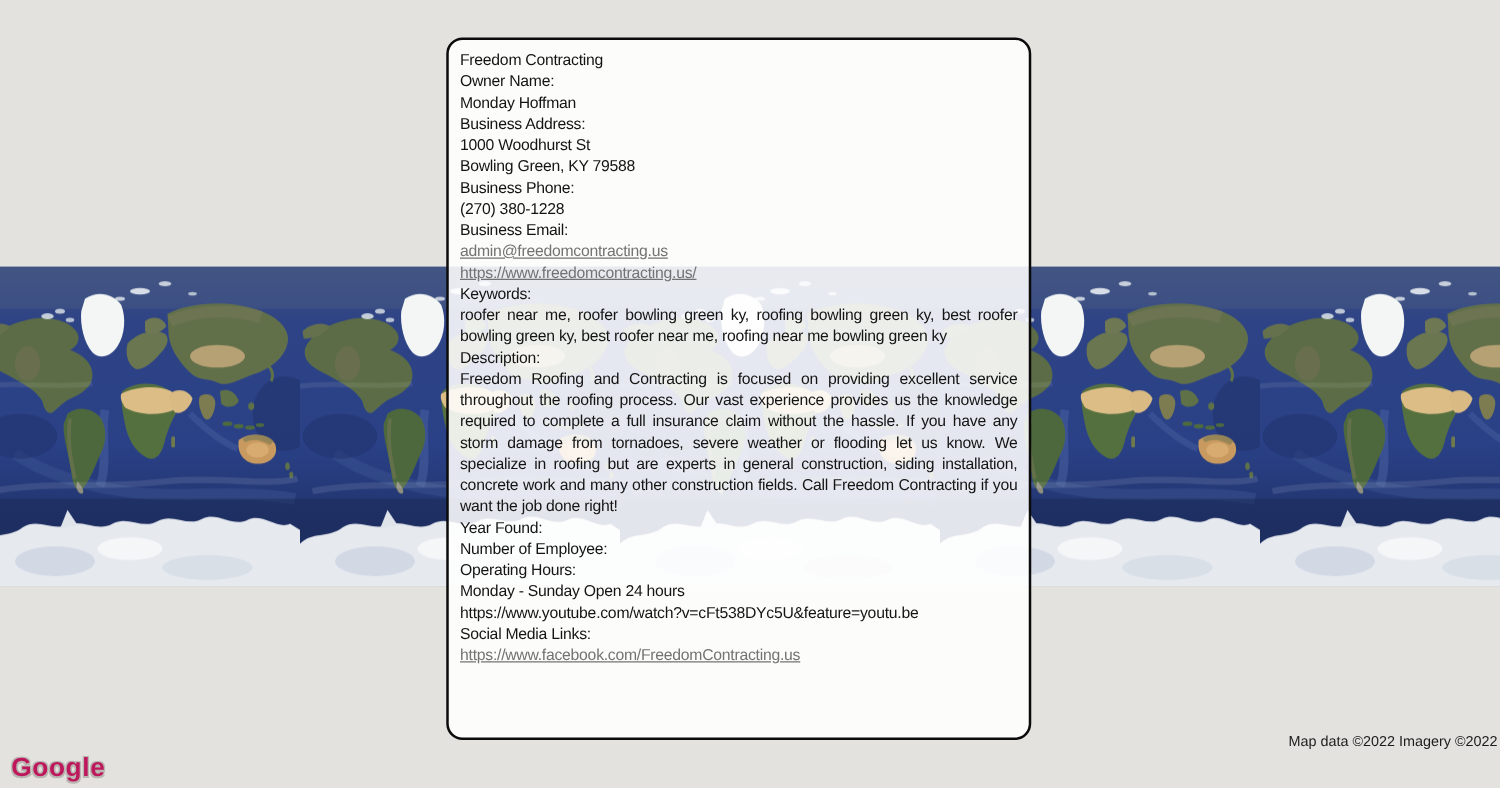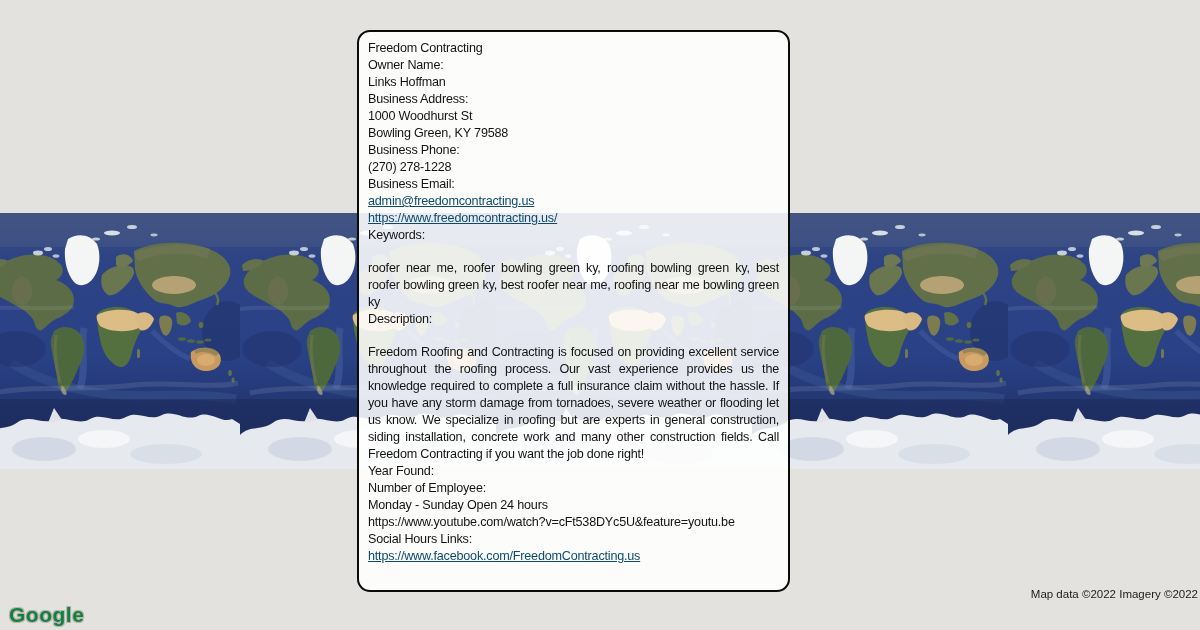--- a/index.html
+++ b/index.html
@@ -10,41 +10,41 @@
     position:relative;overflow:hidden;
   }
   .stage{position:absolute;inset:0;width:1200px;height:630px;background:#e3e2df;overflow:hidden;}
 
   
   .map-band{position:absolute;left:0;top:213px;width:1200px;height:256px;cursor:grab;}
   .map-band svg{display:block;}
 
   
   .info-card{
-    position:absolute;left:357px;top:30px;width:433px;height:562px;
+    position:absolute;left:357px;top:30px;width:468px;height:562px;
     box-sizing:border-box;
     background:rgba(255,255,255,0.88);
     border:2px solid #0b0b0b;
     border-radius:13px;
     padding:8px 9px 6px 9px;
     font-size:12.6px;line-height:17px;color:#141414;
     letter-spacing:-0.2px;
   }
   .info-card .line{white-space:nowrap;}
-  .info-card .para{text-align:justify;white-space:normal;margin-top:16px;}
+  .info-card .para{text-align:justify;white-space:normal;}
   .info-card a.link{
-    display:block;color:#0c4a6e;text-decoration:underline;cursor:pointer;
+    display:block;color:#737373;text-decoration:underline;cursor:pointer;
     white-space:nowrap;width:max-content;max-width:100%;
   }
 
   
   .google-logo{
     position:absolute;left:9px;top:603px;
     font-size:21px;font-weight:700;letter-spacing:0.5px;
-    color:#15803d;cursor:pointer;
+    color:#be185d;cursor:pointer;
     text-shadow:
       -1px -1px 0 #b9b6b1, 1px -1px 0 #b9b6b1,
       -1px  1px 0 #b9b6b1, 1px  1px 0 #b9b6b1,
        0 0 2px #c6c3be;
   }
 
   
   .attribution{
     position:absolute;right:2px;top:588px;
     font-size:11.5px;color:#1c1c1c;letter-spacing:0;text-align:center;
@@ -135,49 +135,50 @@
         </pattern>
       </defs>
       <rect width="1200" height="256" fill="url(#worldTile)"></rect>
     </svg>
   </div>
 
   <div class="info-card">
     <div class="line">Freedom Contracting</div>
 
     <div class="line">Owner Name:</div>
-    <div class="line">Links Hoffman</div>
+    <div class="line">Monday Hoffman</div>
 
     <div class="line">Business Address:</div>
     <div class="line">1000 Woodhurst St</div>
     <div class="line">Bowling Green, KY 79588</div>
 
     <div class="line">Business Phone:</div>
-    <div class="line">(270) 278-1228</div>
+    <div class="line">(270) 380-1228</div>
 
     <div class="line">Business Email:</div>
     <a class="link">admin@freedomcontracting.us</a>
 
     <a class="link">https://www.freedomcontracting.us/</a>
 
     <div class="line">Keywords:</div>
     <div class="para">roofer near me, roofer bowling green ky, roofing bowling green ky, best roofer bowling green ky, best roofer near me, roofing near me bowling green ky</div>
 
     <div class="line">Description:</div>
     <div class="para">Freedom Roofing and Contracting is focused on providing excellent service throughout the roofing process. Our vast experience provides us the knowledge required to complete a full insurance claim without the hassle. If you have any storm damage from tornadoes, severe weather or flooding let us know. We specialize in roofing but are experts in general construction, siding installation, concrete work and many other construction fields. Call Freedom Contracting if you want the job done right!</div>
 
     <div class="line">Year Found:</div>
 
     <div class="line">Number of Employee:</div>
 
+    <div class="line">Operating Hours:</div>
     <div class="line">Monday - Sunday Open 24 hours</div>
 
     <div class="line">https://www.youtube.com/watch?v=cFt538DYc5U&amp;feature=youtu.be</div>
 
-    <div class="line">Social Hours Links:</div>
+    <div class="line">Social Media Links:</div>
     <a class="link">https://www.facebook.com/FreedomContracting.us</a>
   </div>
 
   <div class="google-logo">Google</div>
 
   <div class="attribution">Map data ©2022 Imagery ©2022</div>
 
 </div>
 
 </body></html>

